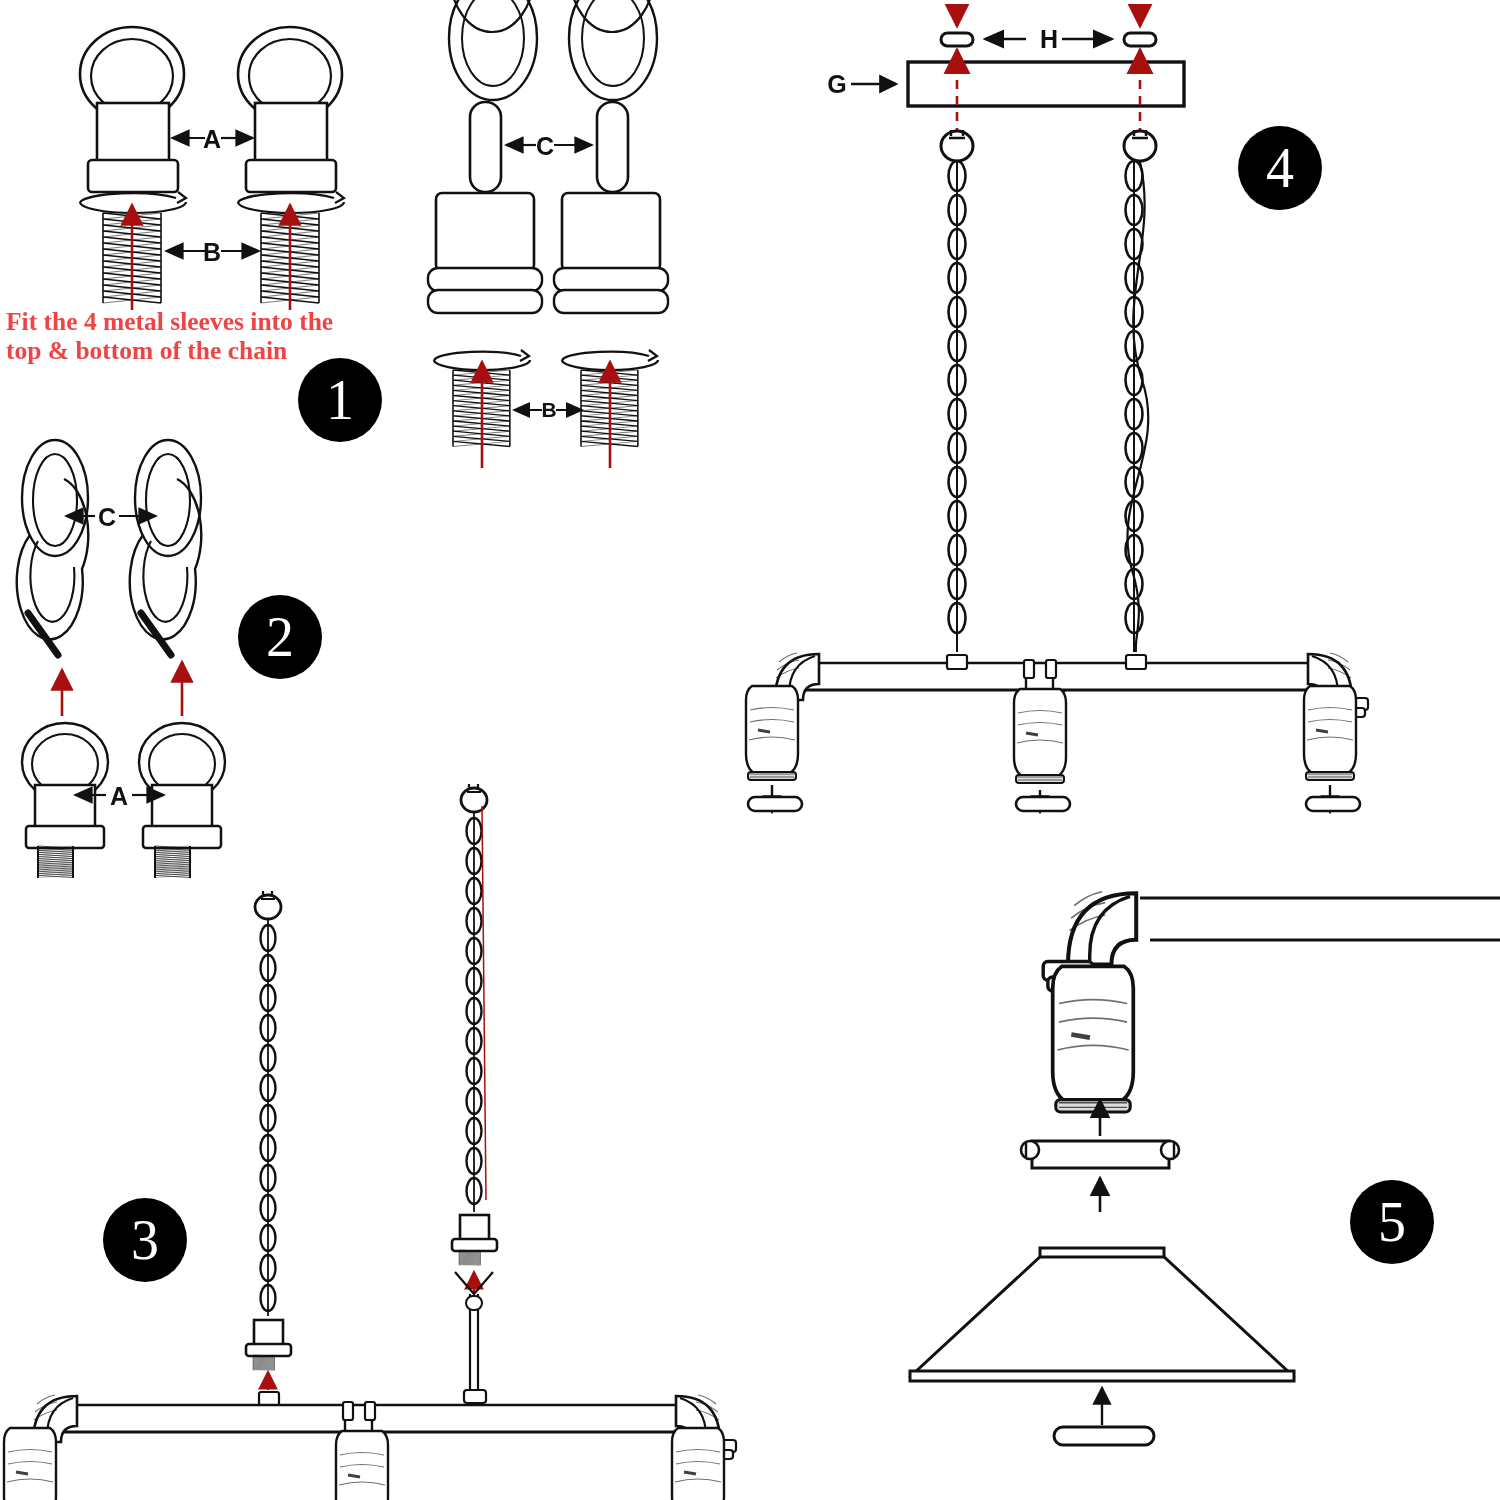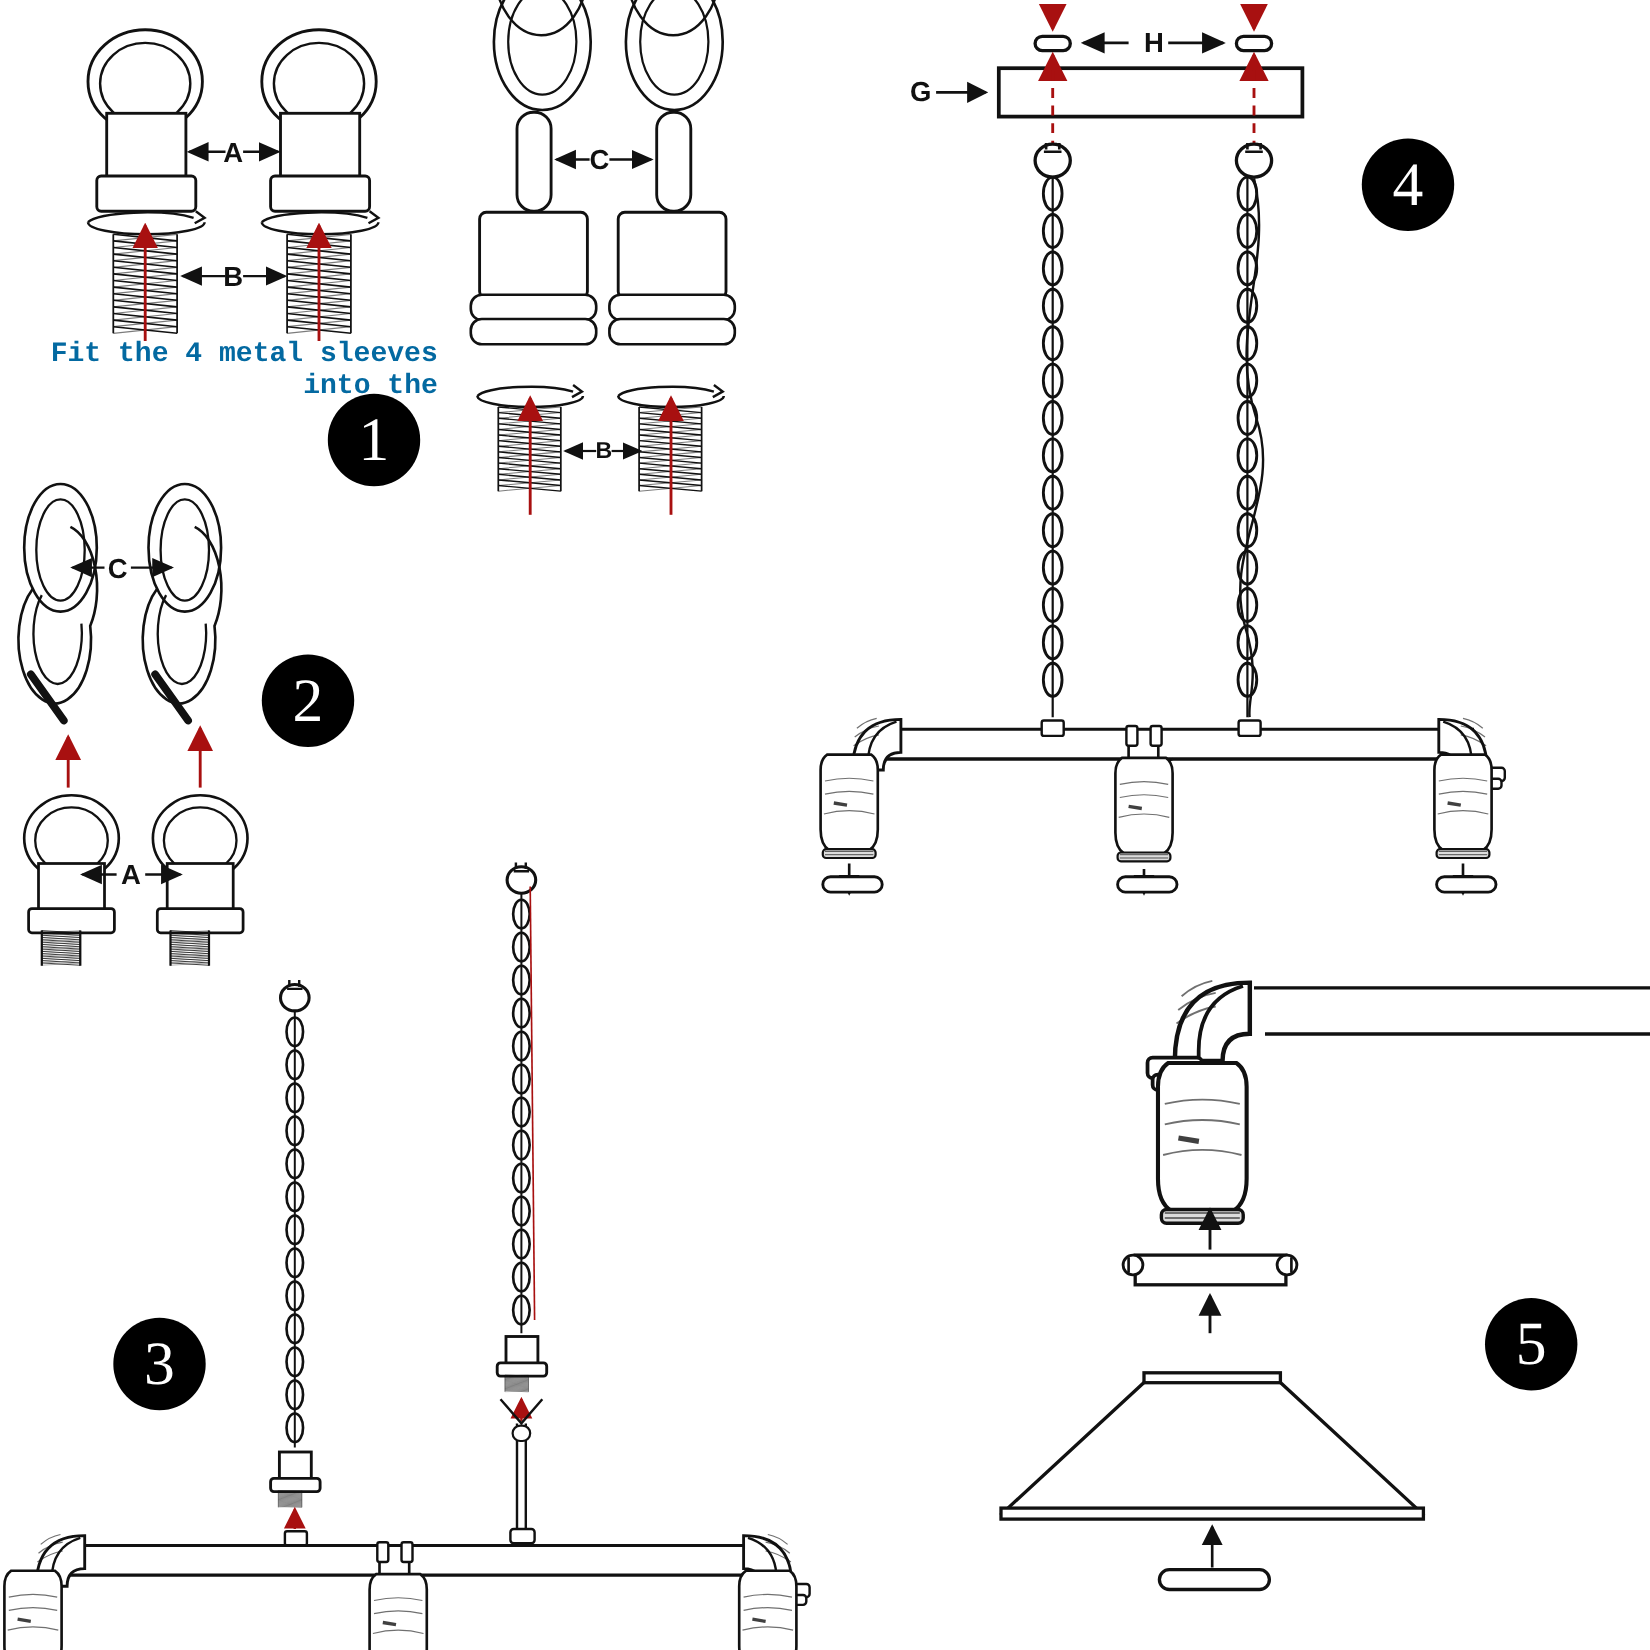--- a/index.html
+++ b/index.html
@@ -2,22 +2,22 @@
 <html><head>
 <meta charset="utf-8">
 <style>
   html,body{margin:0;padding:0;background:#ffffff;}
   body{width:1500px;height:1500px;font-family:"Liberation Serif",serif;}
   #stage{position:relative;width:1500px;height:1500px;overflow:hidden;background:#fff;}
   svg.layer{position:absolute;left:0;top:0;width:1500px;height:1500px;}
   .badge{position:absolute;border-radius:50%;background:#000;color:#fff;
          display:flex;align-items:center;justify-content:center;
          font-family:"Liberation Serif",serif;font-weight:400;line-height:1;}
-  .caption{position:absolute;font-family:Liberation Mono, monospace;font-weight:bold;
-           color:#0369a1;text-align:right;line-height:1.12;}
+  .caption{position:absolute;font-family:Liberation Serif, serif;font-weight:bold;
+           color:#ef4444;text-align:left;line-height:1.12;}
   .dimlabel{position:absolute;font-family:"Liberation Sans",sans-serif;font-weight:bold;
             color:#111;text-align:center;}
 </style>
 </head>
 <body>
 
 <div id="stage">
 
   <svg class="layer" viewBox="0 0 1500 1500">
     <defs>
@@ -466,20 +466,21 @@
   <div class="dimlabel" style="left:200px;top:238px;width:24px;font-size:25px;">B</div>
   <div class="dimlabel" style="left:533px;top:132px;width:24px;font-size:25px;">C</div>
   <div class="dimlabel" style="left:538px;top:398px;width:22px;font-size:21px;">B</div>
   <div class="dimlabel" style="left:95px;top:503px;width:24px;font-size:25px;">C</div>
   <div class="dimlabel" style="left:107px;top:782px;width:24px;font-size:25px;">A</div>
   <div class="dimlabel" style="left:824px;top:70px;width:26px;font-size:25px;">G</div>
   <div class="dimlabel" style="left:1036px;top:25px;width:26px;font-size:25px;">H</div>
 
   <div class="caption" style="left:6px;top:308px;width:392px;font-size:25.5px;">
     <div>Fit the 4 metal sleeves into the</div>
+    <div>top &amp; bottom of the chain</div>
   </div>
 
   <div class="badge" style="left:298px;top:358px;width:84px;height:84px;font-size:56px;">
     <span>1</span>
   </div>
 
   <div class="badge" style="left:238px;top:595px;width:84px;height:84px;font-size:56px;">
     <span>2</span>
   </div>
 

